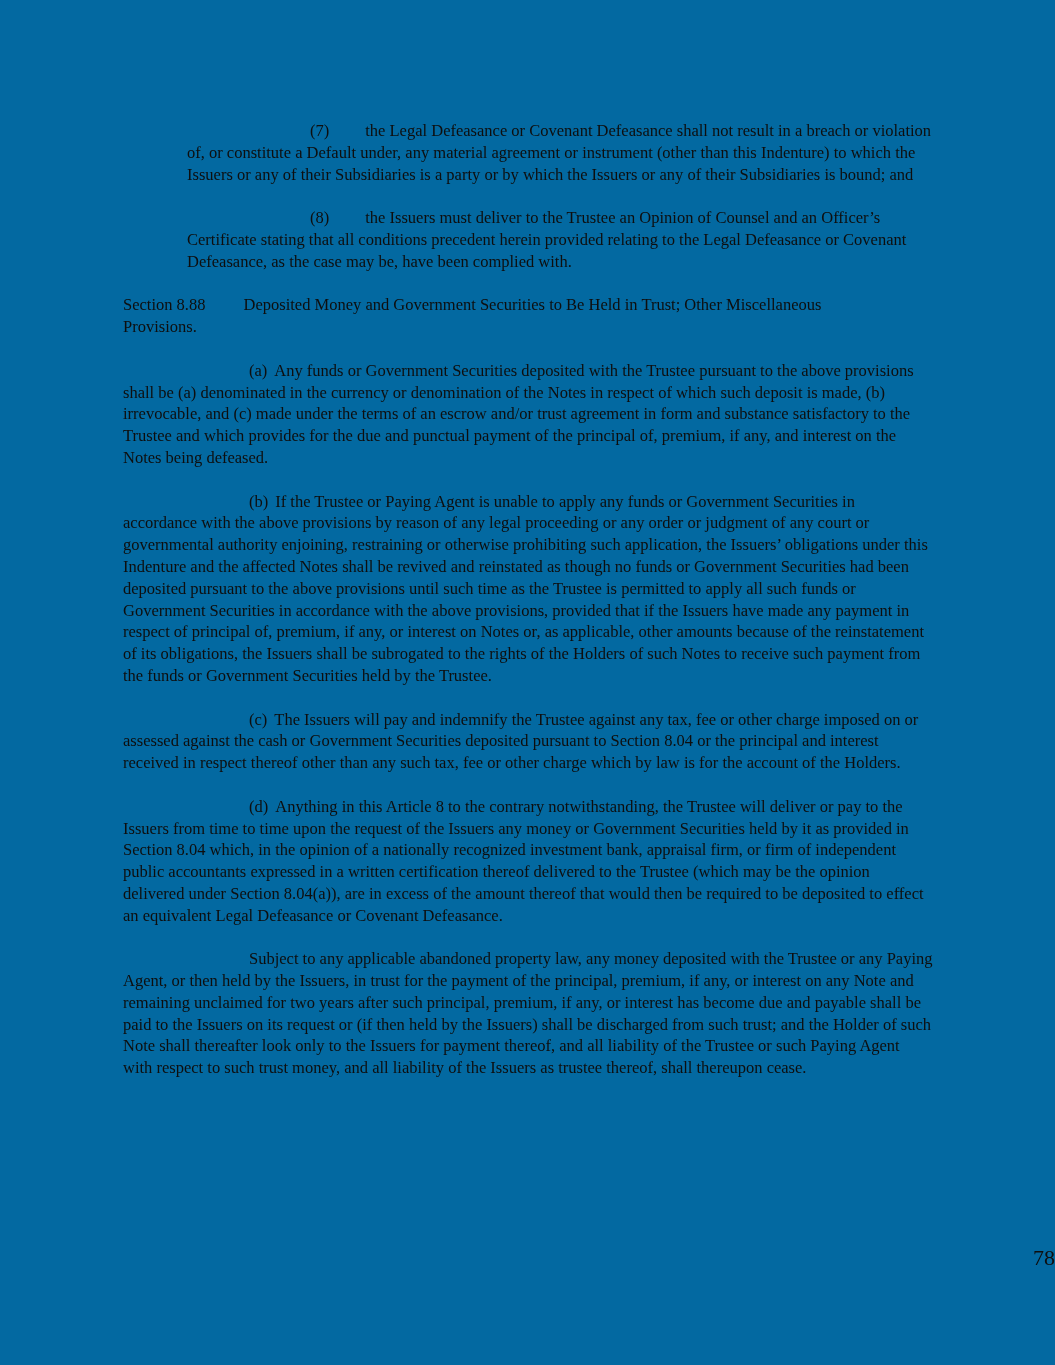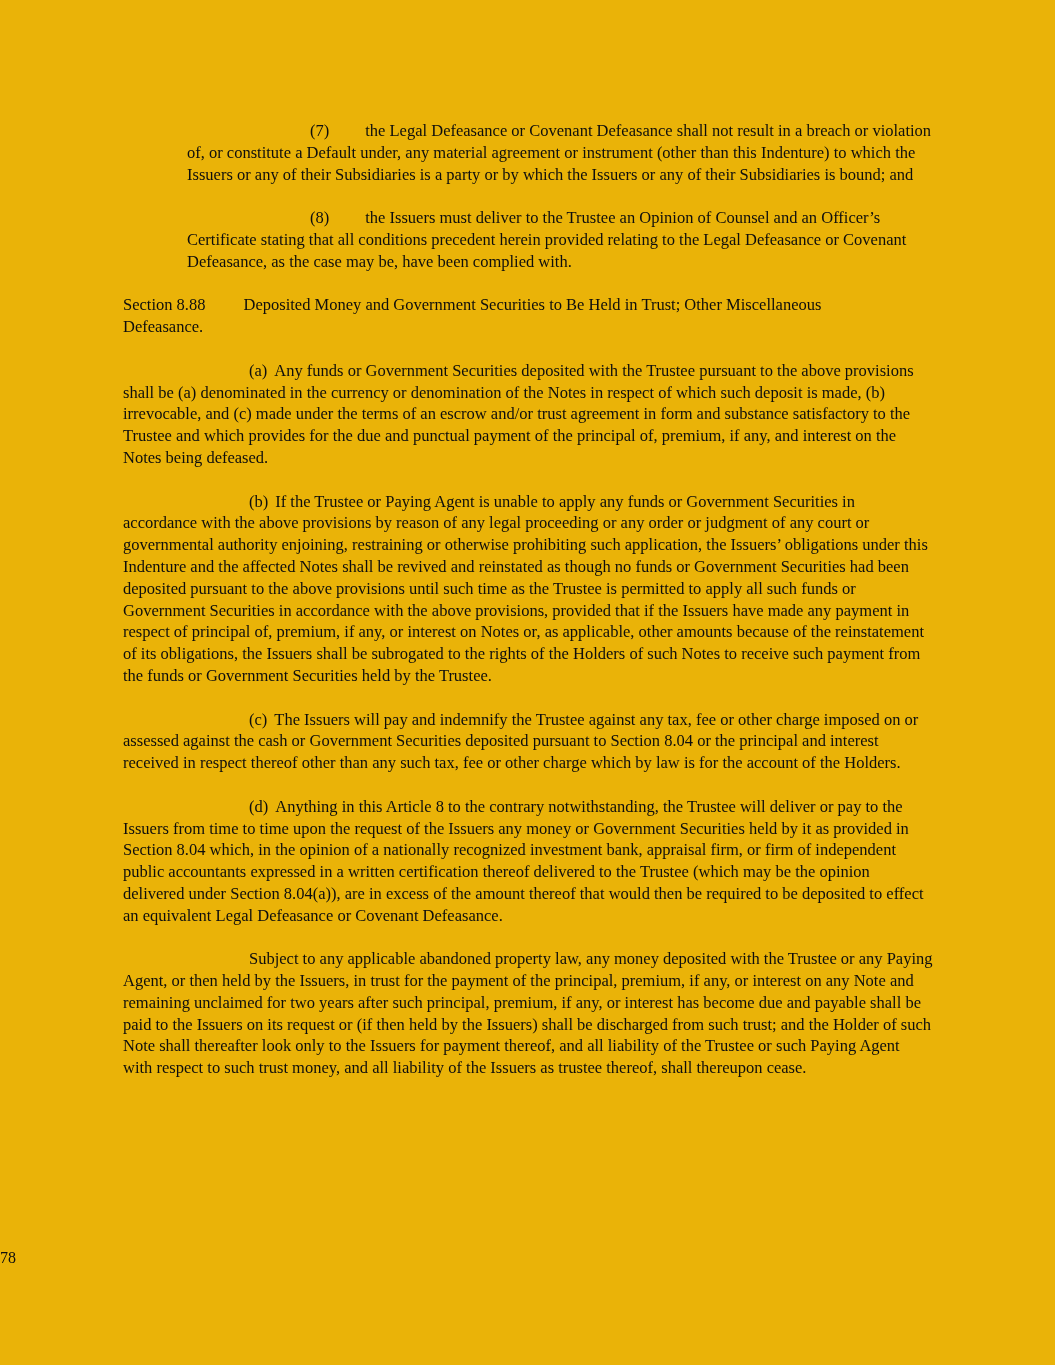--- a/index.html
+++ b/index.html
@@ -4,21 +4,21 @@
 <style>
   html, body {
     margin: 0;
     padding: 0;
     background: #ffffff;
   }
   .page {
     position: relative;
     width: 1055px;
     height: 1365px;
-    background: #eab308;
+    background: #0369a1;
     color: #0e0e0e;
     font-family: "Liberation Serif", "DejaVu Serif", serif;
     font-size: 16.5px;
     line-height: 21.8px;
     overflow: hidden;
   }
   .content {
     position: absolute;
     top: 120px;
     left: 123px;
@@ -53,37 +53,37 @@
     text-underline-offset: 2px;
   }
   .tab-wide { display: inline-block; width: 36px; }
   .tab      { display: inline-block; width: 38px; }
   .gap      { display: inline-block; width: 7px; }
   .footer {
     position: absolute;
     top: 1247px;
     left: 0;
     width: 100%;
-    text-align: left;
-    font-size: 16px;
+    text-align: right;
+    font-size: 22px;
     color: #0e0e0e;
     font-family: Liberation Serif, serif;
   }
 </style>
 </head>
 <body>
 
 <div class="page">
   <main class="content">
 
     <p class="clause"><span>(7)</span><span class="tab-wide"></span><span>the Legal Defeasance or Covenant Defeasance shall not result in a breach or violation of, or constitute a Default under, any material agreement or instrument (other than this Indenture) to which the Issuers or any of their Subsidiaries is a party or by which the Issuers or any of their Subsidiaries is bound; and</span></p>
 
     <p class="clause"><span>(8)</span><span class="tab-wide"></span><span>the Issuers must deliver to the Trustee an Opinion of Counsel and an Officer’s Certificate stating that all conditions precedent herein provided relating to the Legal Defeasance or Covenant Defeasance, as the case may be, have been complied with.</span></p>
 
-    <h2 class="section-heading"><span>Section 8.88</span><span class="tab"></span><span class="underlined">Deposited Money and Government Securities to Be Held in Trust; Other Miscellaneous</span><br><span class="underlined">Defeasance</span><span>.</span></h2>
+    <h2 class="section-heading"><span>Section 8.88</span><span class="tab"></span><span class="underlined">Deposited Money and Government Securities to Be Held in Trust; Other Miscellaneous</span><br><span class="underlined">Provisions</span><span>.</span></h2>
 
     <p class="body-para"><span>(a)</span><span class="gap"></span><span>Any funds or Government Securities deposited with the Trustee pursuant to the above provisions shall be (a) denominated in the currency or denomination of the Notes in respect of which such deposit is made, (b) irrevocable, and (c) made under the terms of an escrow and/or trust agreement in form and substance satisfactory to the Trustee and which provides for the due and punctual payment of the principal of, premium, if any, and interest on the Notes being defeased.</span></p>
 
     <p class="body-para"><span>(b)</span><span class="gap"></span><span>If the Trustee or Paying Agent is unable to apply any funds or Government Securities in accordance with the above provisions by reason of any legal proceeding or any order or judgment of any court or governmental authority enjoining, restraining or otherwise prohibiting such application, the Issuers’ obligations under this Indenture and the affected Notes shall be revived and reinstated as though no funds or Government Securities had been deposited pursuant to the above provisions until such time as the Trustee is permitted to apply all such funds or Government Securities in accordance with the above provisions, provided that if the Issuers have made any payment in respect of principal of, premium, if any, or interest on Notes or, as applicable, other amounts because of the reinstatement of its obligations, the Issuers shall be subrogated to the rights of the Holders of such Notes to receive such payment from the funds or Government Securities held by the Trustee.</span></p>
 
     <p class="body-para"><span>(c)</span><span class="gap"></span><span>The Issuers will pay and indemnify the Trustee against any tax, fee or other charge imposed on or assessed against the cash or Government Securities deposited pursuant to Section 8.04 or the principal and interest received in respect thereof other than any such tax, fee or other charge which by law is for the account of the Holders.</span></p>
 
     <p class="body-para"><span>(d)</span><span class="gap"></span><span>Anything in this Article 8 to the contrary notwithstanding, the Trustee will deliver or pay to the Issuers from time to time upon the request of the Issuers any money or Government Securities held by it as provided in Section 8.04 which, in the opinion of a nationally recognized investment bank, appraisal firm, or firm of independent public accountants expressed in a written certification thereof delivered to the Trustee (which may be the opinion delivered under Section 8.04(a)), are in excess of the amount thereof that would then be required to be deposited to effect an equivalent Legal Defeasance or Covenant Defeasance.</span></p>
 
 

